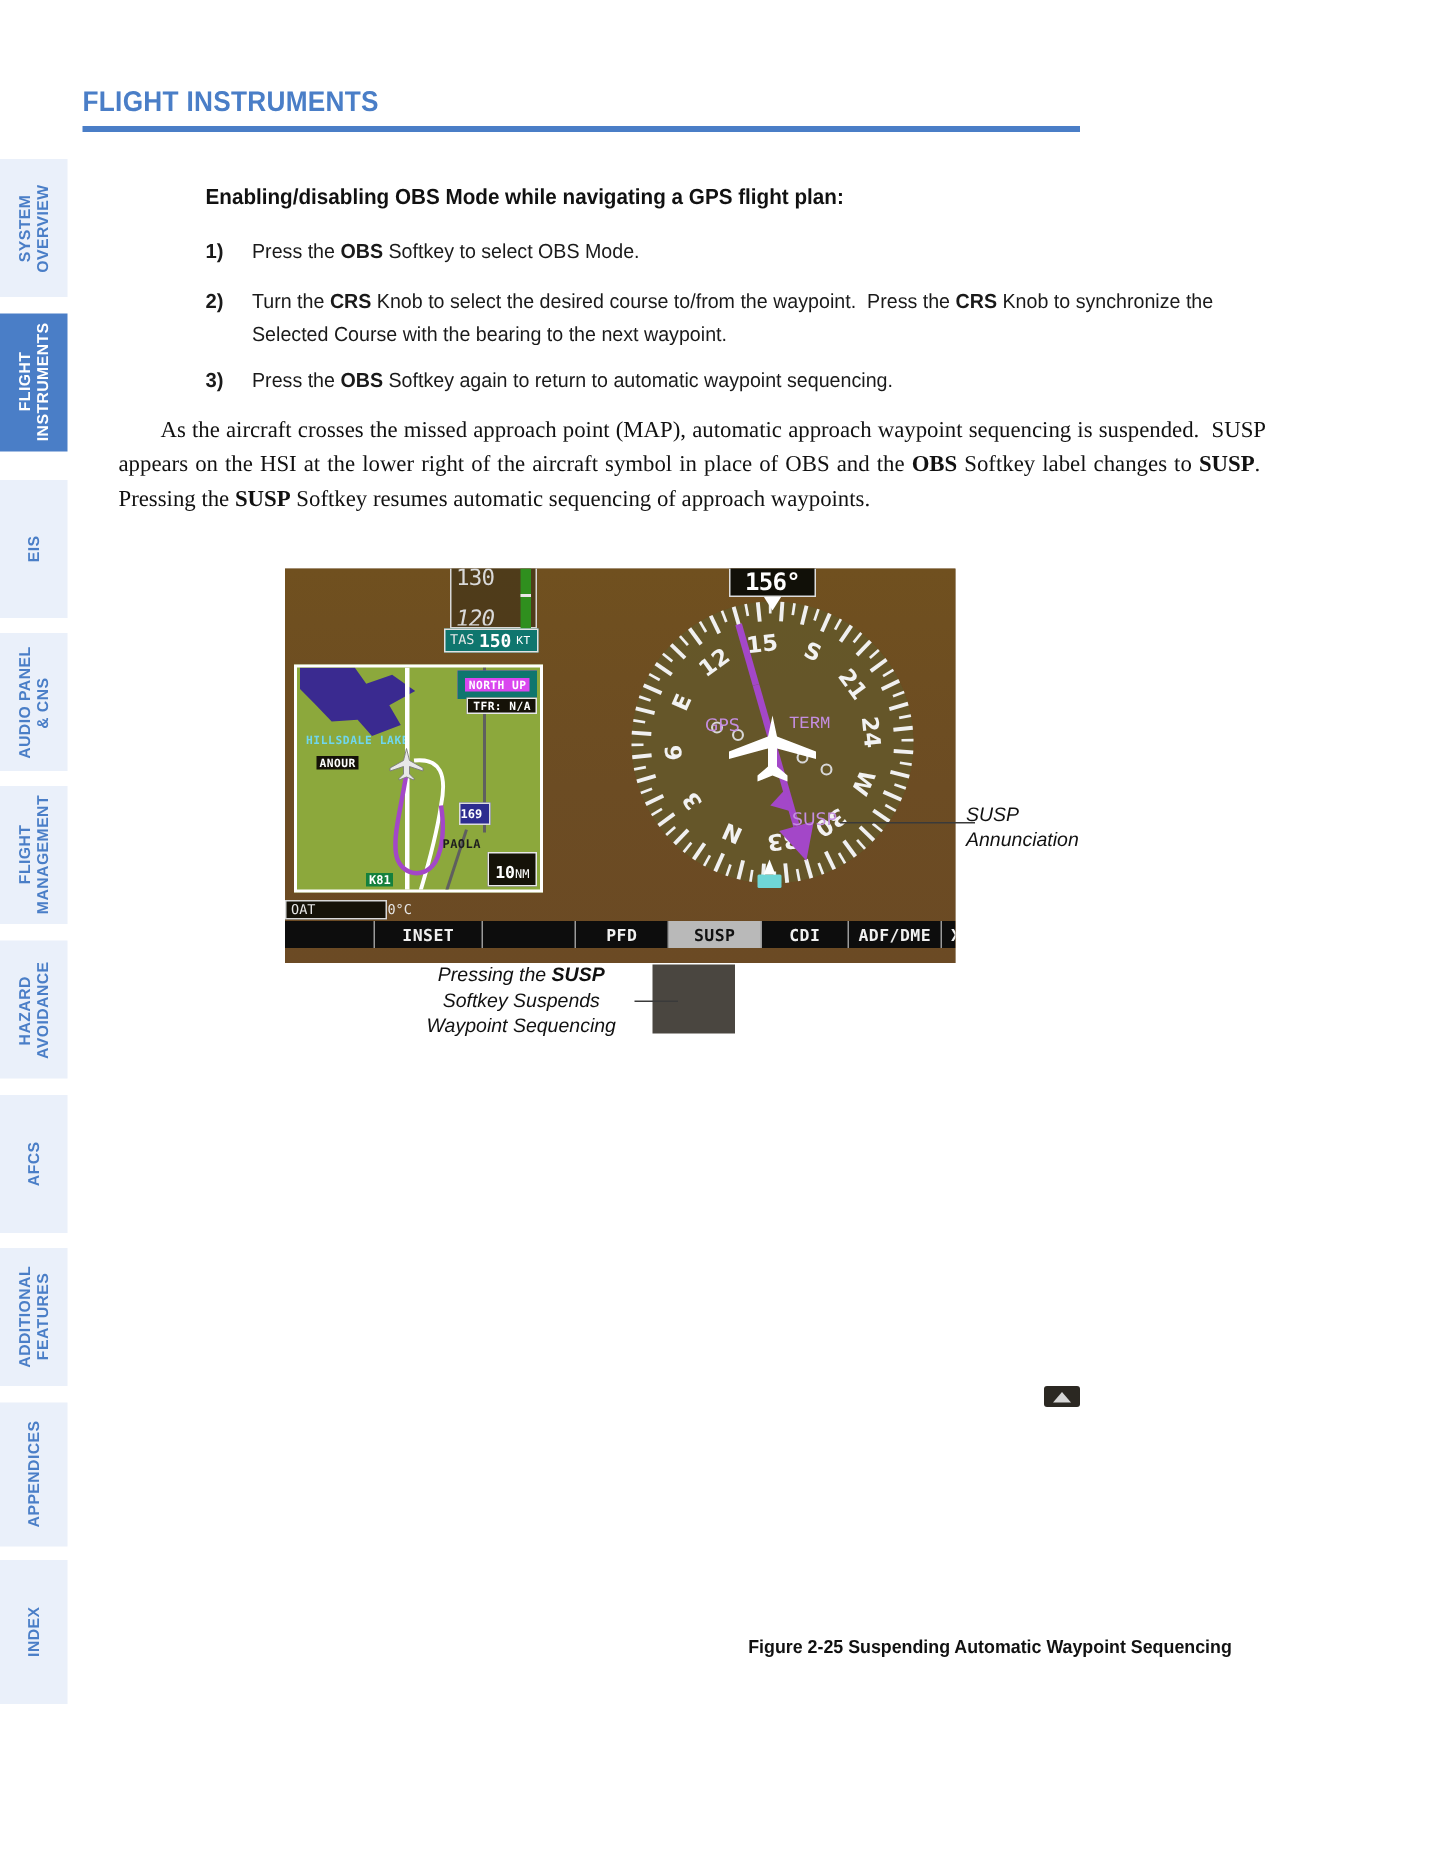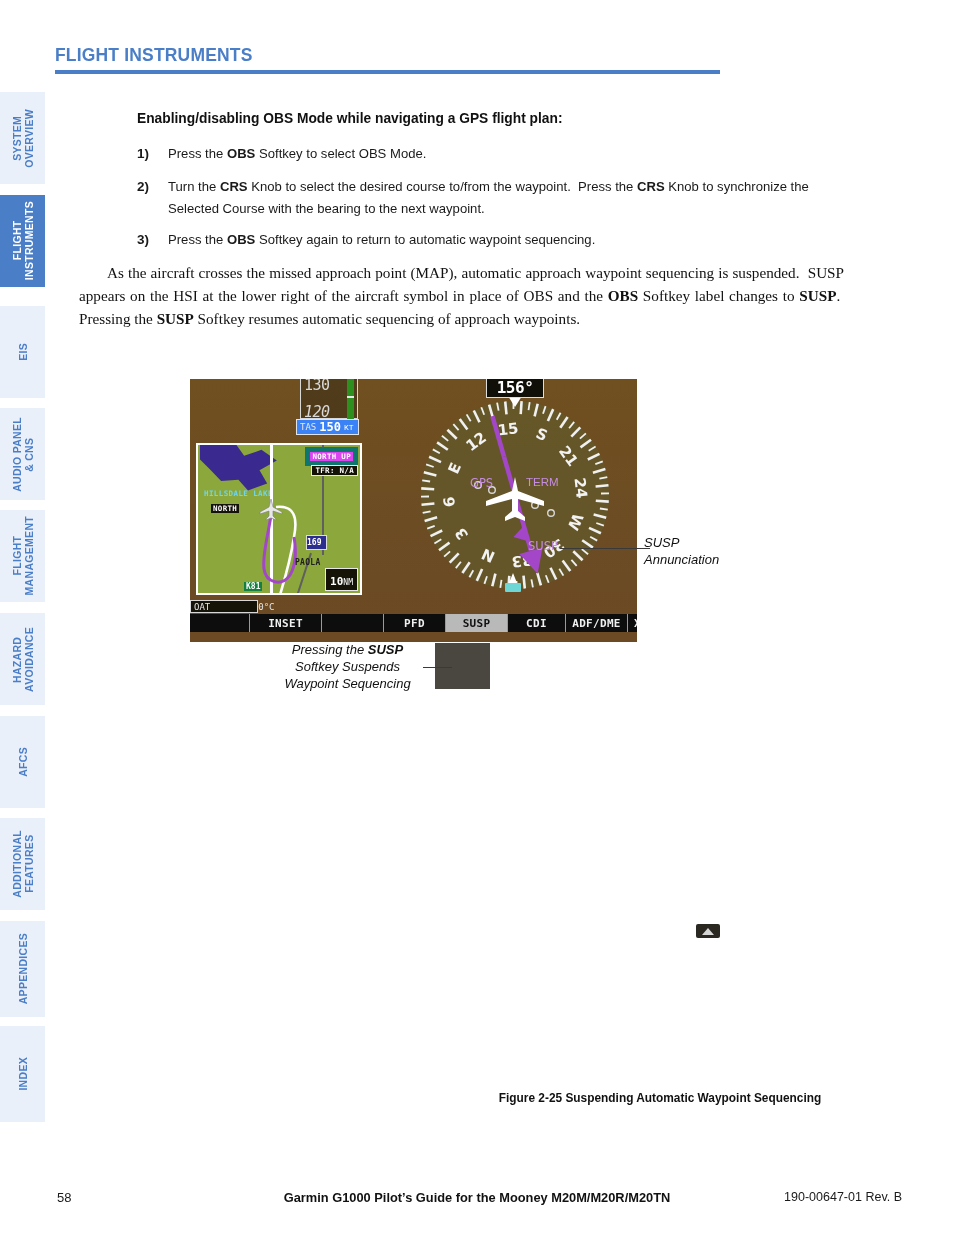--- a/index.html
+++ b/index.html
@@ -1,21 +1,21 @@
 <!DOCTYPE html>
 <html><head>
 <meta charset="utf-8">
 <style>
   html,body{margin:0;padding:0;}
   body{
     width:954px;height:1235px;position:relative;background:#ffffff;
     font-family:"Liberation Sans", sans-serif;
     -webkit-font-smoothing:antialiased;
   }
-  .page{position:absolute;inset:0;overflow:hidden;}
+  .page{position:absolute;inset:0;overflow:hidden;margin-top:14px;}
 
   
   #header{position:absolute;left:0;top:0;width:954px;height:90px;}
   #page-title{
     position:absolute;left:55px;top:44px;
     font-family:"Liberation Sans", sans-serif;
     font-weight:bold;font-size:19px;letter-spacing:.2px;
     color:#4a7ec7;text-transform:uppercase;
     transform:scaleX(.92);transform-origin:left center;
   }
@@ -74,21 +74,21 @@
 
   #para{
     position:absolute;left:79px;top:262px;width:765px;
     font-family:"Liberation Serif", serif;
     font-size:15.2px;line-height:22.8px;color:#111;
     text-align:justify;text-indent:28px;
   }
   #para b{font-weight:bold;}
 
   
-  #figure{position:absolute;left:190px;top:379px;width:560px;height:330px;}
+  #figure{position:absolute;left:190px;top:365px;width:560px;height:330px;}
 
   
   #pfd{
     position:absolute;left:0px;top:0px;width:447px;height:263px;
     background:#6b4a22;overflow:hidden;
   }
   #pfd-brown{position:absolute;inset:0;background:
      linear-gradient(to bottom,#70501f 0%,#6c4c23 55%,#6b4a24 100%);}
 
   
@@ -98,21 +98,21 @@
     box-sizing:border-box;
   }
   #asi-130{position:absolute;left:114px;top:-3px;font-family:"DejaVu Sans Mono",monospace;
     font-size:15px;color:#d9d9d9;letter-spacing:-.5px;}
   #asi-120{position:absolute;left:114px;top:24px;font-family:"DejaVu Sans Mono",monospace;
     font-size:15px;color:#d9d9d9;letter-spacing:-.5px;overflow:hidden;height:14px;font-style:italic;}
   #asi-green{position:absolute;left:157px;top:0px;width:7px;height:40px;background:#2f8f1e;}
   #asi-white{position:absolute;left:157px;top:17px;width:7px;height:2px;background:#e8e8e8;}
   #tas-box{
     position:absolute;left:106px;top:40px;width:63px;height:16px;
-    border:1.5px solid #e3e3e3;background:#3b82f6;box-sizing:border-box;
+    border:1.5px solid #e3e3e3;background:#0f766e;box-sizing:border-box;
     display:flex;align-items:center;gap:3px;padding-left:3px;
   }
   #tas-lbl{font-family:"DejaVu Sans Mono",monospace;font-size:9px;color:#e8e8e8;}
   #tas-val{font-family:"DejaVu Sans Mono",monospace;font-size:12px;font-weight:bold;color:#fff;}
   #tas-unit{font-family:Liberation Mono, monospace;font-size:8px;color:#fff;}
 
   
   #inset{
     position:absolute;left:6px;top:64px;width:166px;height:152px;
     background:#8ca83c;border:2px solid #fff;box-sizing:border-box;overflow:hidden;
@@ -174,21 +174,21 @@
   #oat-box span{font-family:"DejaVu Sans Mono",monospace;font-size:9px;color:#e6e6e6;}
 
   
   #hsi{position:absolute;left:214px;top:-2px;width:230px;height:238px;}
   #hdg-box{
     position:absolute;left:82px;top:0px;width:58px;height:21px;background:#111008;
     border:1px solid #ddd;box-sizing:border-box;display:flex;align-items:center;justify-content:center;
   }
   #hdg-box span{font-family:"DejaVu Sans Mono",monospace;font-size:16px;font-weight:bold;color:#fff;letter-spacing:-.5px;}
   #gps-lbl{position:absolute;left:66px;top:99px;font-family:"DejaVu Sans",sans-serif;font-size:11.5px;color:#c58ee0;}
-  #term-lbl{position:absolute;left:122px;top:99px;font-family:Liberation Sans, sans-serif;font-size:11.5px;color:#c58ee0;}
+  #term-lbl{position:absolute;left:122px;top:99px;font-family:Liberation Mono, monospace;font-size:11.5px;color:#c58ee0;}
   #susp-lbl{position:absolute;left:124px;top:162px;font-family:"DejaVu Sans",sans-serif;font-size:11.5px;color:#c58ee0;}
 
   
   #sk-bar{
     position:absolute;left:0px;top:235px;width:447px;height:18px;background:#0d0d0d;
     display:flex;align-items:stretch;
   }
   .sk{
     flex:0 0 auto;border-right:1.5px solid #9a9a9a;box-sizing:border-box;
     display:flex;align-items:center;justify-content:center;
@@ -337,21 +337,21 @@
             <path d="M78 62 C 96 60, 100 72, 96 92 C 93 112, 88 130, 82 150" fill="none" stroke="#ffffff" stroke-width="2.6"></path>
           </svg>
           <svg id="magenta-path" viewBox="0 0 166 152">
             <path d="M74 64 C 70 92, 64 110, 66 124 C 68 138, 84 142, 92 130 C 98 120, 98 104, 96 92" fill="none" stroke="#a347c8" stroke-width="3"></path>
           </svg>
 
           <svg id="ac-sym" viewBox="0 0 26 24">
             <path d="M13 2 L15 10 L24 15 L24 17 L15 14 L15 19 L18 22 L18 23 L13 21 L8 23 L8 22 L11 19 L11 14 L2 17 L2 15 L11 10 Z" fill="#e8e8e8" stroke="#7a7a7a" stroke-width=".6"></path>
           </svg>
 
-          <div id="anour-lbl">NORTH</div>
+          <div id="anour-lbl">ANOUR</div>
           <div id="paola-lbl">PAOLA</div>
           <div id="hwy-shield">
             <span>169</span>
           </div>
           <div id="k81-lbl">K81</div>
           <div id="northup">NORTH UP</div>
           <div id="tfr">TFR: N/A</div>
           <div id="rangebox">
             <span class="rv">10</span><span class="ru">NM</span>
           </div>
@@ -508,19 +508,14 @@
           <div class="tri"></div>
         </div>
       </div>
       <div id="leader-press"></div>
       <div id="callout-press">Pressing the <b>SUSP</b><br>Softkey Suspends<br>Waypoint Sequencing</div>
 
       <div id="fig-caption">Figure 2-25  Suspending Automatic Waypoint Sequencing</div>
     </div>
   </div>
 
-  <div id="footer">
-    <div id="footer-page">58</div>
-    <div id="footer-center">Garmin G1000 Pilot’s Guide for the Mooney M20M/M20R/M20TN</div>
-    <div id="footer-rev">190-00647-01  Rev. B</div>
-  </div>
 
 </div>
 
 </body></html>

